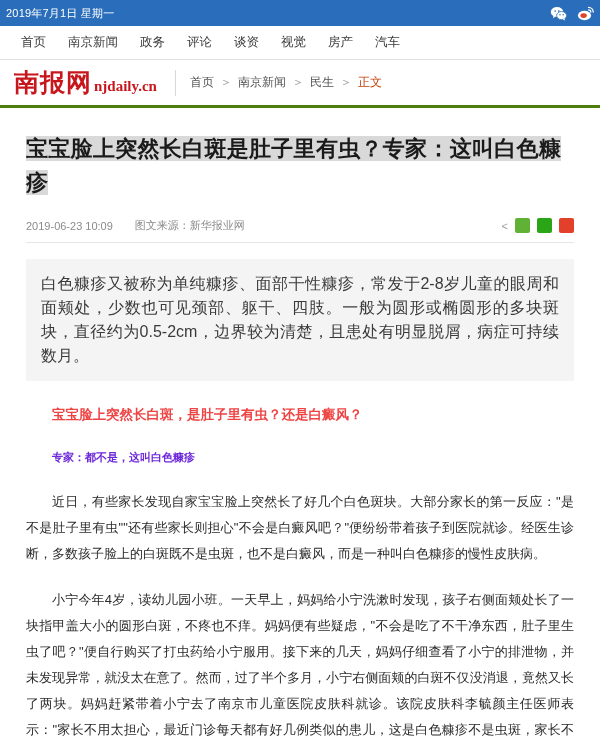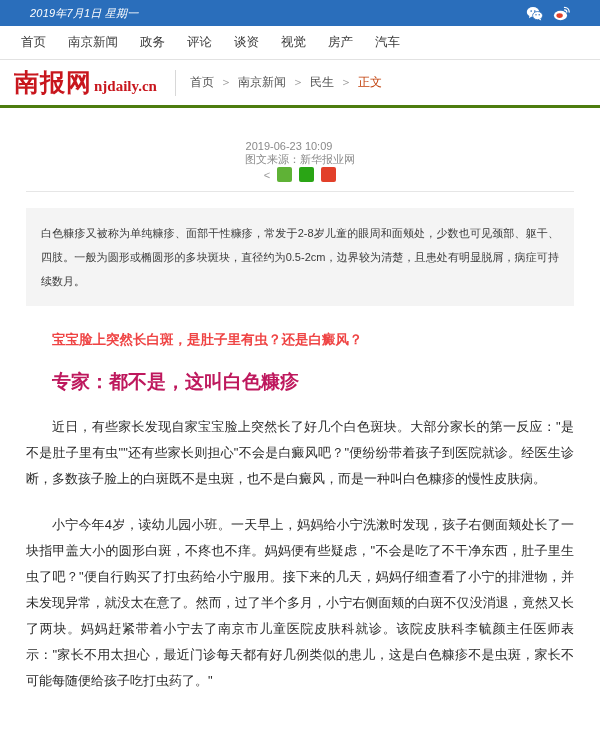--- a/index.html
+++ b/index.html
@@ -19,23 +19,22 @@
     background: #fff;
   }
 
   
   .topbar {
     height: 26px;
     background: #2a6ebb;
     color: #ffffff;
     display: flex;
     align-items: center;
-    padding: 0 30px;
+    padding: 0 6px;
     font-size: 11px;
-    font-style: italic;
   }
   .topbar .date { flex: 0 0 auto; letter-spacing: .2px; }
   .topbar .spacer { flex: 1 1 auto; }
   .topbar .social { display: flex; align-items: center; gap: 10px; }
   .ico-wechat, .ico-weibo {
     width: 17px; height: 17px; display: inline-block; position: relative;
   }
   .ico-wechat svg, .ico-weibo svg { display: block; }
 
   
@@ -113,56 +112,55 @@
   h1.title .hl { background: #d9d9d9; }
 
   .metarow {
     margin-top: 18px;
     display: flex;
     align-items: center;
     font-size: 11px;
     color: #8a8a8a;
     border-bottom: 1px solid #e6e6e6;
     padding-bottom: 9px;
-    flex-direction: column;
   }
   .metarow .time { margin-right: 22px; }
   .metarow .source { }
   .metarow .grow { flex: 1 1 auto; }
   .share { display: flex; align-items: center; gap: 7px; }
   .share .lbl { color: #9a9a9a; font-size: 11px; }
   .sq { width: 15px; height: 15px; border-radius: 2px; display:inline-block; }
   .sq.green { background: #5fb236; }
   .sq.green2 { background: #2aa515; }
   .sq.red { background: #e2402a; }
 
   
   .abstract {
     margin-top: 16px;
     background: #f4f4f4;
     padding: 13px 15px;
-    font-size: 11px;
+    font-size: 16px;
     line-height: 24px;
     color: #3a3a3a;
     text-align: justify;
   }
 
   .q {
     margin-top: 22px;
     font-size: 13.5px;
     font-weight: bold;
     color: #ef4444;
     line-height: 24px;
     padding-left: 26px;
   }
   .a {
     margin-top: 18px;
-    font-size: 19px;
-    font-weight: bold;
-    color: #be185d;
+    font-size: 11px;
+    font-weight: bold;
+    color: #6d28d9;
     line-height: 24px;
     padding-left: 26px;
   }
   p.body {
     margin: 20px 0 0 0;
     font-size: 13px;
     line-height: 26px;
     color: #2b2b2b;
     text-indent: 26px;
     text-align: justify;
@@ -222,20 +220,24 @@
       <span class="sep">＞</span>
       <span class="crumb">南京新闻</span>
       <span class="sep">＞</span>
       <span class="crumb">民生</span>
       <span class="sep">＞</span>
       <span class="crumb last">正文</span>
     </span>
   </div>
 
   <div class="article">
+    <h1 class="title">
+      <span class="hl">宝宝脸上突然长白斑是肚子里有虫？专家：这叫白色糠</span><br>
+      <span class="hl">疹</span>
+    </h1>
 
     <div class="metarow">
       <span class="time">2019-06-23 10:09</span>
       <span class="source">图文来源：新华报业网</span>
       <span class="grow"></span>
       <span class="share">
         <span class="lbl">&lt;</span>
         <span class="sq green"></span>
         <span class="sq green2"></span>
         <span class="sq red"></span>

